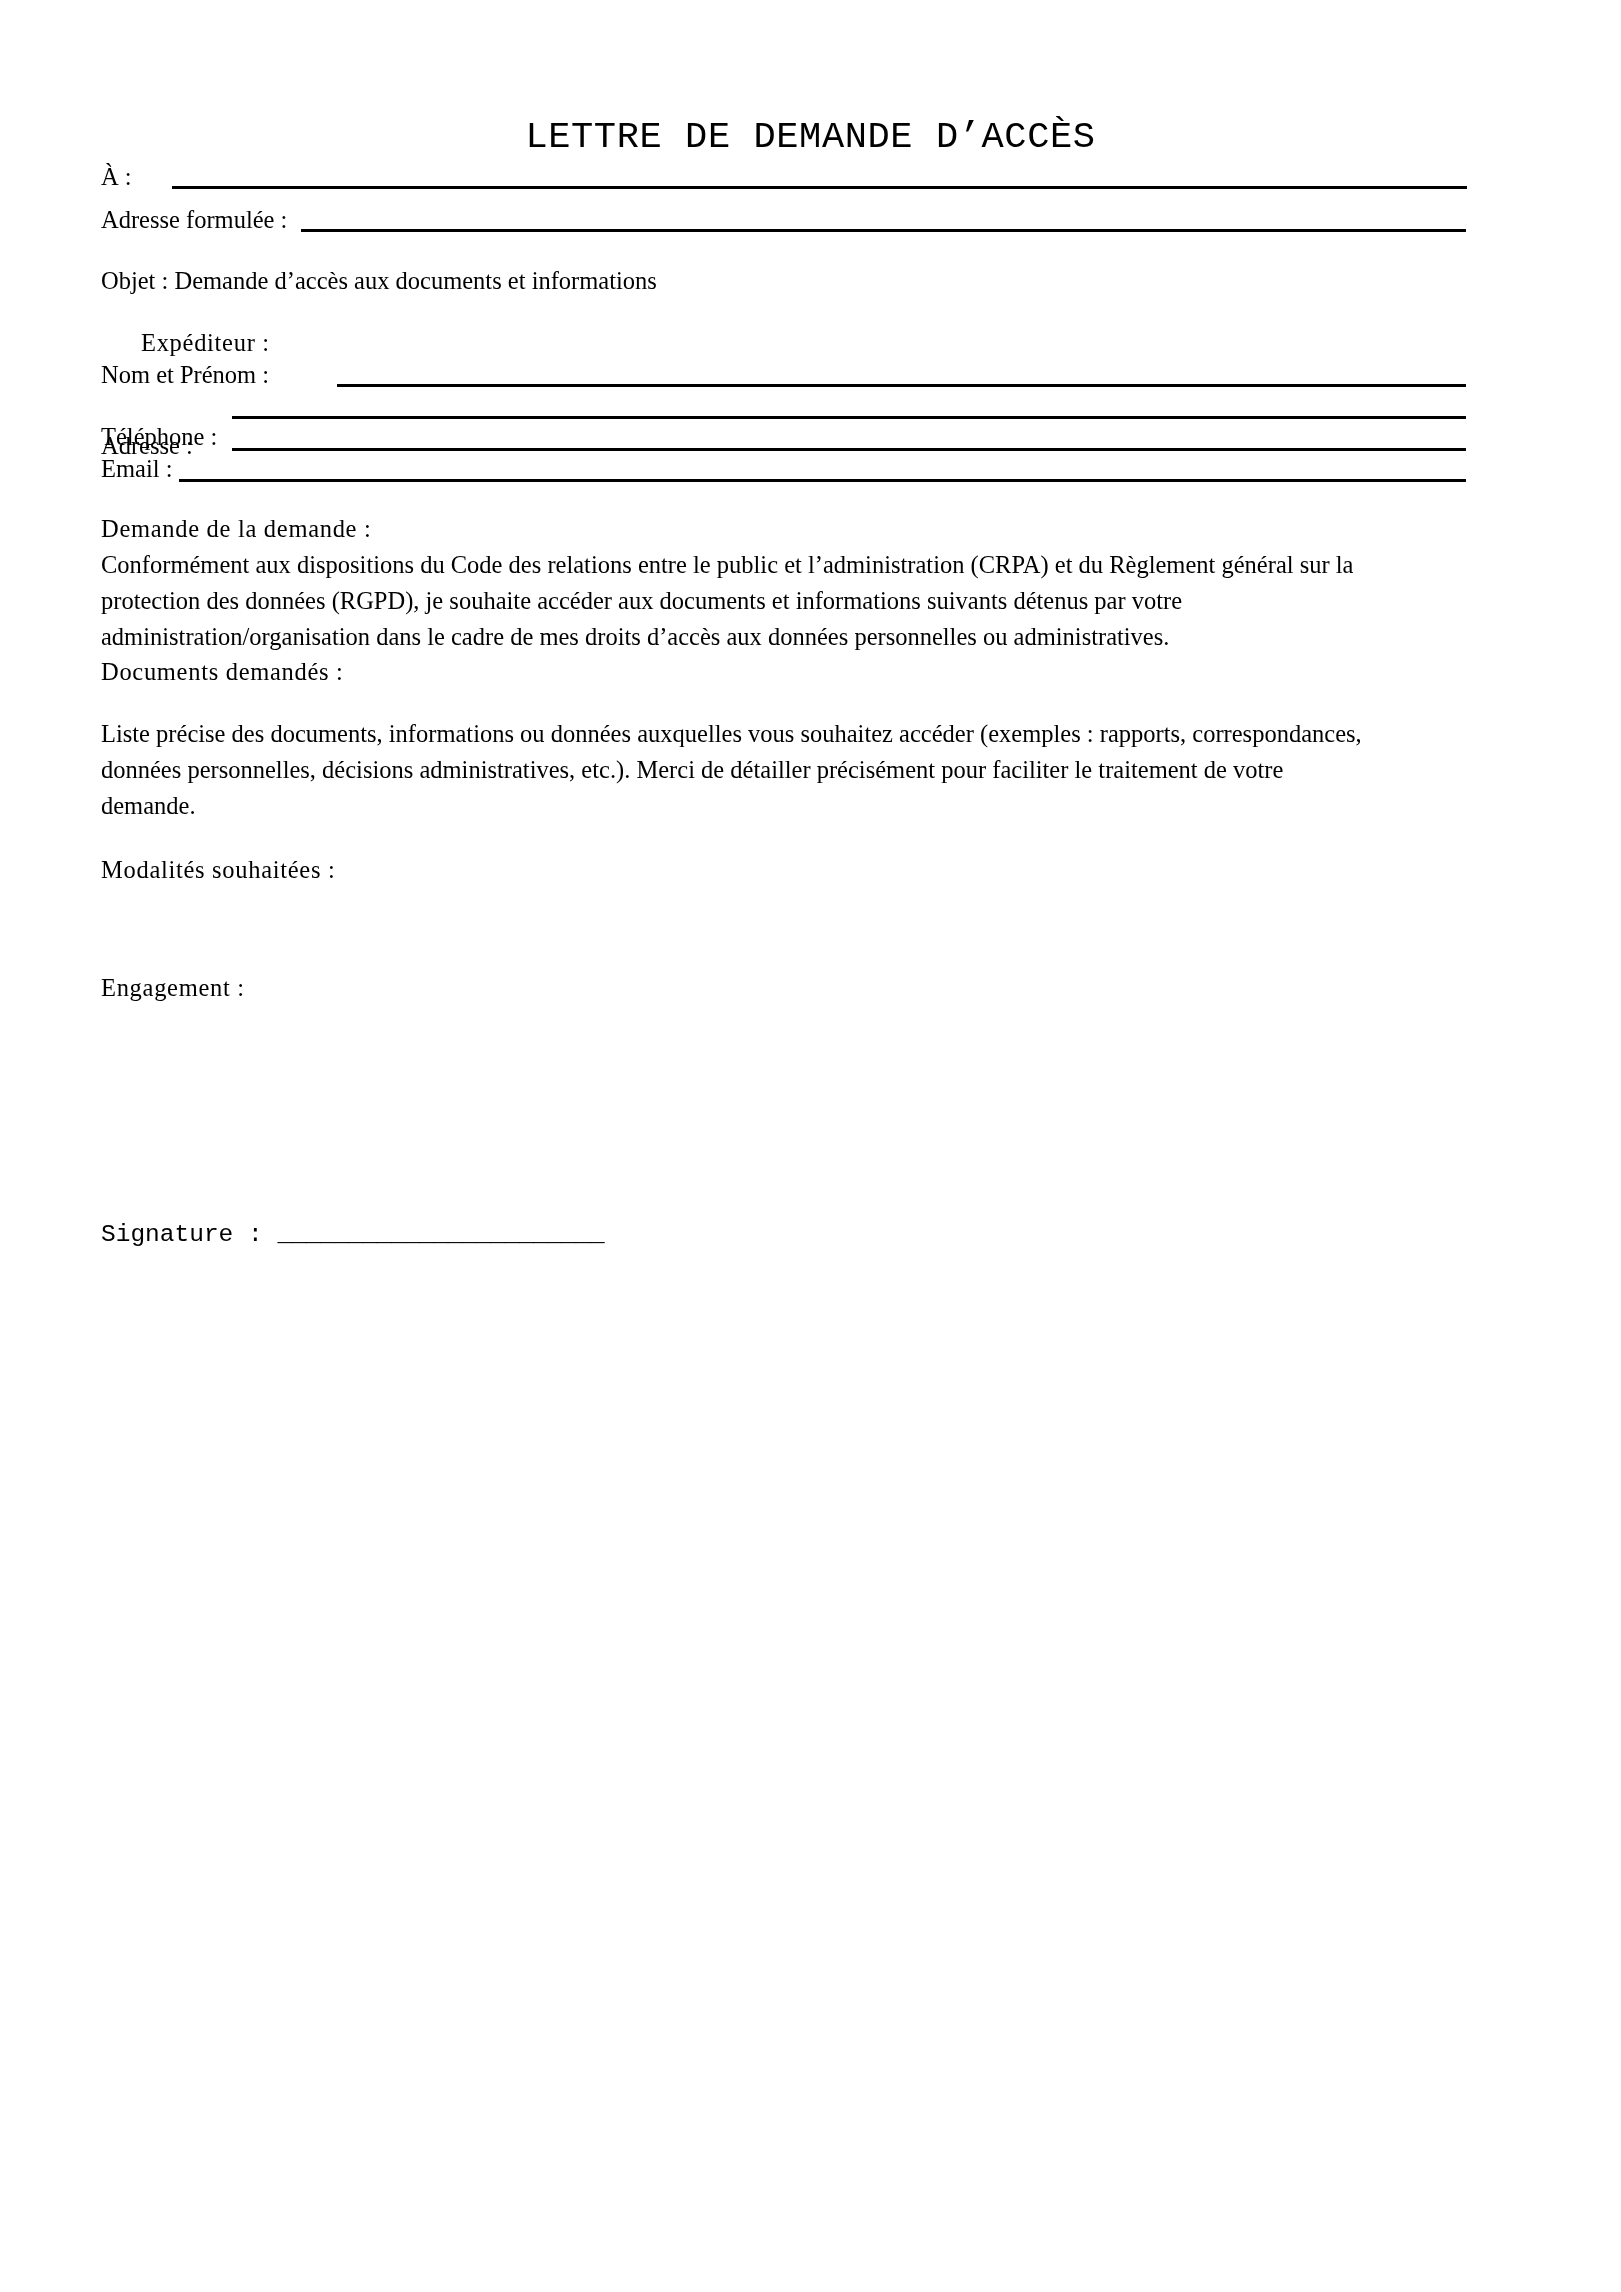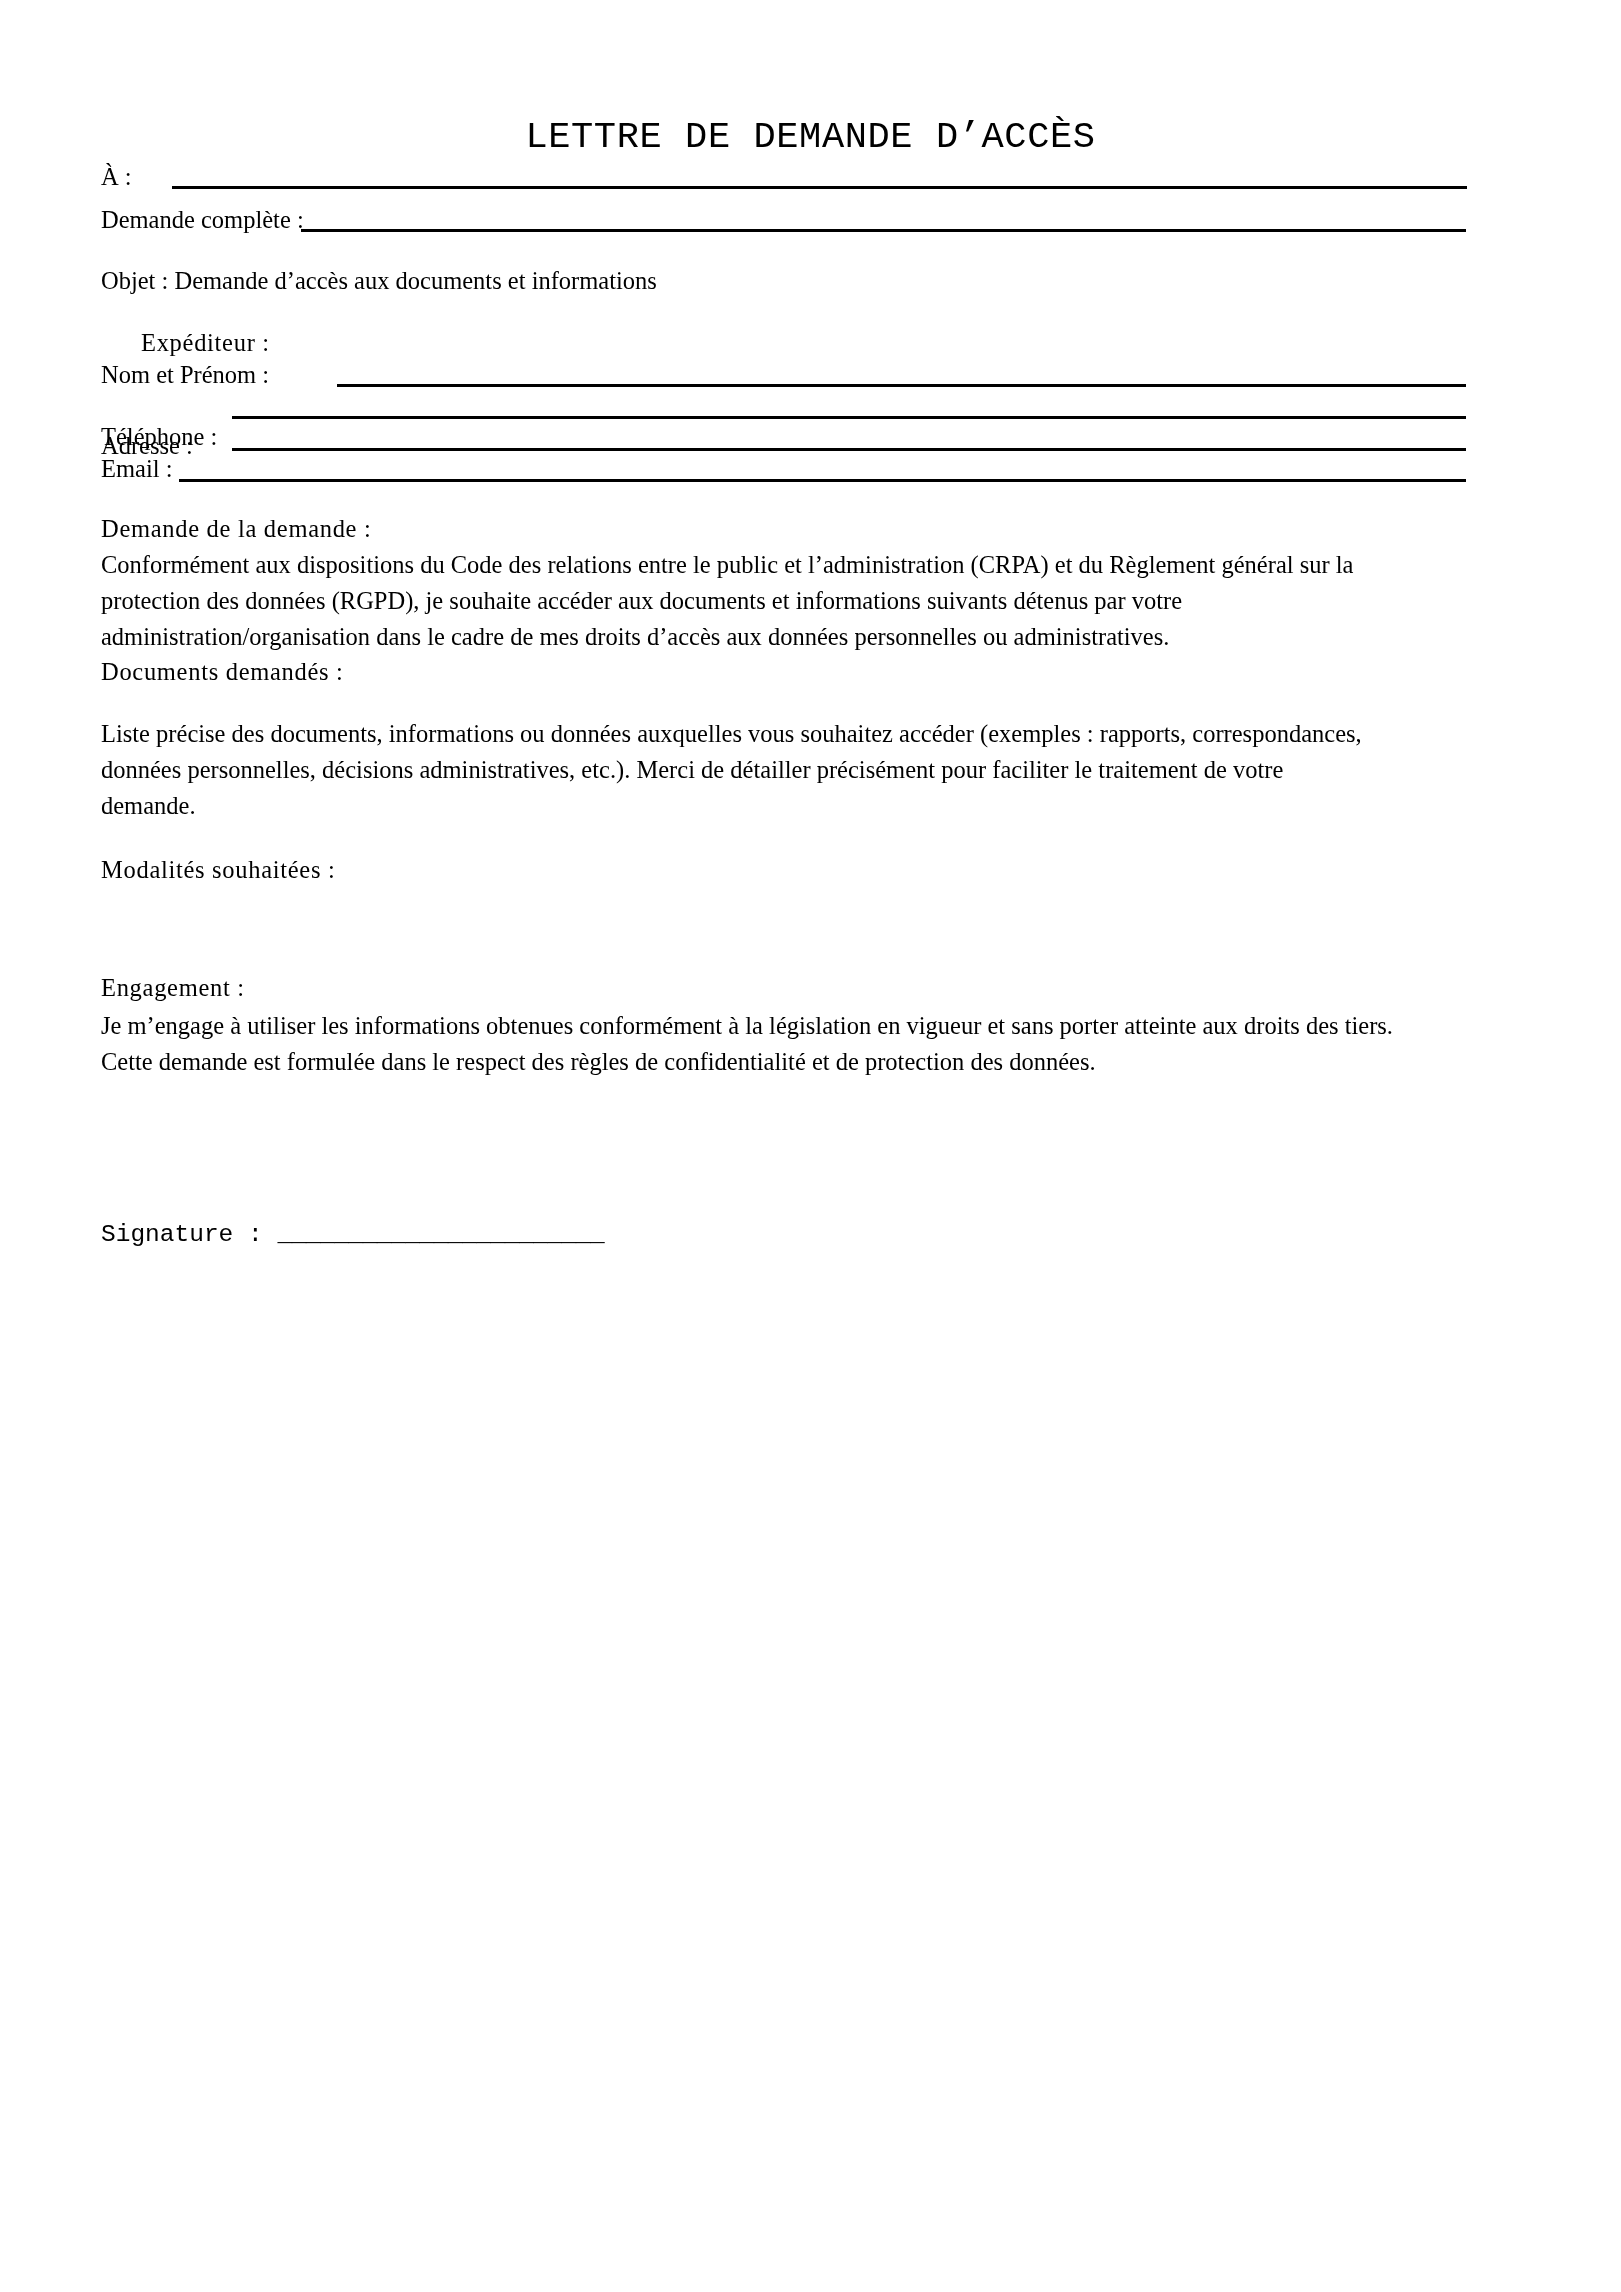--- a/index.html
+++ b/index.html
@@ -69,21 +69,21 @@
 </head>
 <body>
 
 <div class="page">
 
   <div class="doc-title">LETTRE DE DEMANDE D’ACCÈS</div>
 
   <div class="txt" style="left:101px; top:165px;">À :</div>
   <div class="rule" style="left:172px; top:186px; width:1295px;"></div>
 
-  <div class="txt" style="left:101px; top:208px;">Demande complète :</div>
+  <div class="txt" style="left:101px; top:208px;">Adresse formulée :</div>
   <div class="rule" style="left:301px; top:229px; width:1165px;"></div>
 
   <div class="txt" style="left:101px; top:269px;">Objet : Demande d’accès aux documents et informations</div>
 
   <div class="txt" style="left:101px; top:331px; letter-spacing:0.7px;margin-left:40px;">Expéditeur :</div>
 
   <div class="txt" style="left:101px; top:363px;">Nom et Prénom :</div>
   <div class="rule" style="left:337px; top:384px; width:1129px;"></div>
 
   <div class="txt" style="left:101px; top:394px;margin-top:40px;">Adresse :</div>
@@ -97,21 +97,20 @@
 
   <div class="txt" style="left:101px; top:517px; letter-spacing:0.7px;">Demande de la demande :</div>
   <div class="para" style="left:101px; top:547px; width:1274px;">Conformément aux dispositions du Code des relations entre le public et l’administration (CRPA) et du Règlement général sur la protection des données (RGPD), je souhaite accéder aux documents et informations suivants détenus par votre administration/organisation dans le cadre de mes droits d’accès aux données personnelles ou administratives.</div>
 
   <div class="txt" style="left:101px; top:660px; letter-spacing:0.7px;">Documents demandés :</div>
   <div class="para" style="left:101px; top:716px; width:1264px;">Liste précise des documents, informations ou données auxquelles vous souhaitez accéder (exemples : rapports, correspondances, données personnelles, décisions administratives, etc.). Merci de détailler précisément pour faciliter le traitement de votre demande.</div>
 
   <div class="txt" style="left:101px; top:858px; letter-spacing:0.7px;">Modalités souhaitées :</div>
 
   <div class="txt" style="left:101px; top:976px; letter-spacing:0.7px;">Engagement :</div>
-  <div class="para" style="left:101px; top:1008px; width:1304px;">Je m’engage à utiliser les informations obtenues conformément à la législation en vigueur et sans porter atteinte aux droits des tiers. Cette demande est formulée dans le respect des règles de confidentialité et de protection des données.</div>
 
 
   <div class="sig-row" style="left:101px; top:1223px;font-family:Liberation Mono, monospace;">
     <span>Signature :</span><span>&nbsp;</span><span class="sig-underscores">_______________________</span>
   </div>
 
 </div>
 
 
 </body></html>

